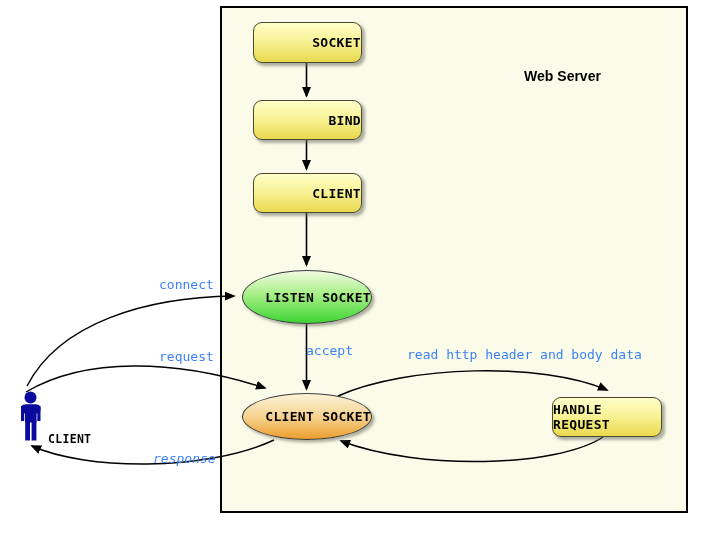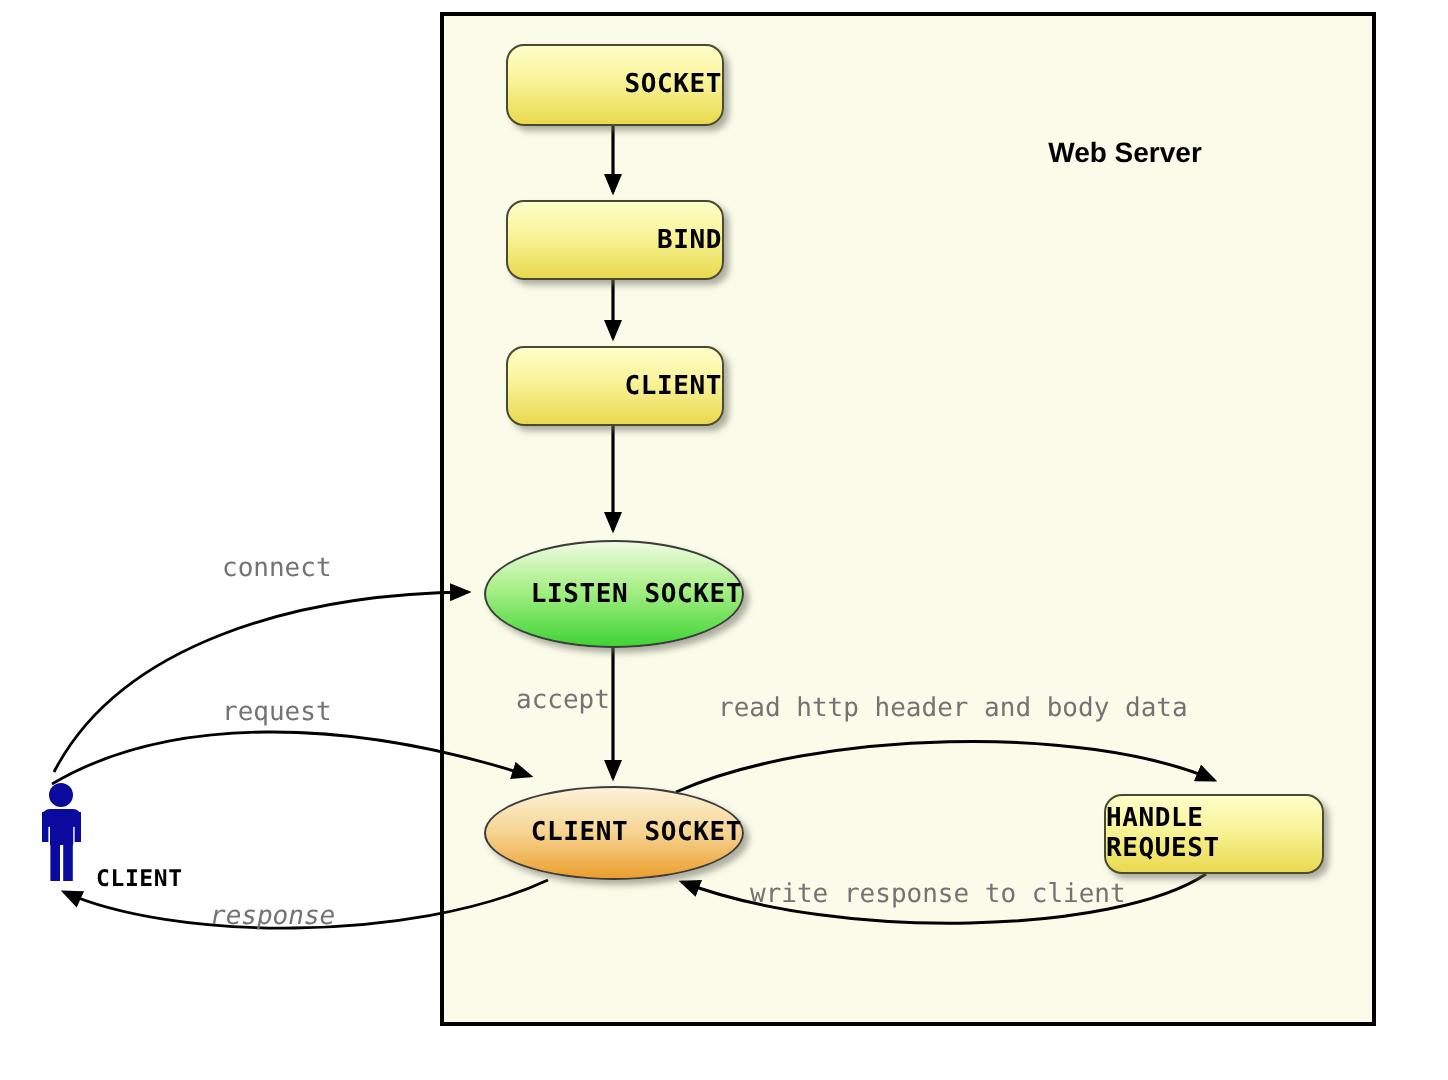--- a/index.html
+++ b/index.html
@@ -35,21 +35,21 @@
   }
   .listen-socket{
     left:242px;top:270px;width:128px;height:52px;
     background:linear-gradient(to bottom,#f0fbe2 0%,#a7ef86 45%,#3fd435 100%);
   }
   .client-socket{
     left:242px;top:393px;width:128px;height:45px;
     background:linear-gradient(to bottom,#fcf3d8 0%,#f6d391 50%,#eb9e2d 100%);
   }
   .edge-label{
-    position:absolute;font-size:13px;color:#737373;z-index:4;white-space:nowrap;
+    position:absolute;font-size:13px;color:#3b82f6;z-index:4;white-space:nowrap;margin-left:48px;
   }
   .lbl-connect{left:111px;top:277px;}
   .lbl-request{left:111px;top:349px;}
   .lbl-response{left:105px;top:451px;font-style:italic;}
   .lbl-accept{left:258px;top:343px;}
   .lbl-read{left:359px;top:347px;}
   .lbl-write{left:375px;top:440px;}
   .client-label{
     position:absolute;left:48px;top:432px;font-weight:bold;font-size:11.5px;
     color:#000000;z-index:4;letter-spacing:0.3px;
@@ -112,15 +112,14 @@
     <span>HANDLE REQUEST</span>
   </div>
 
   <div class="client-label">CLIENT</div>
 
   <div class="edge-label lbl-connect">connect</div>
   <div class="edge-label lbl-request">request</div>
   <div class="edge-label lbl-response">response</div>
   <div class="edge-label lbl-accept">accept</div>
   <div class="edge-label lbl-read">read http header and body data</div>
-  <div class="edge-label lbl-write">write response to client</div>
 
 </div>
 
 </body></html>

